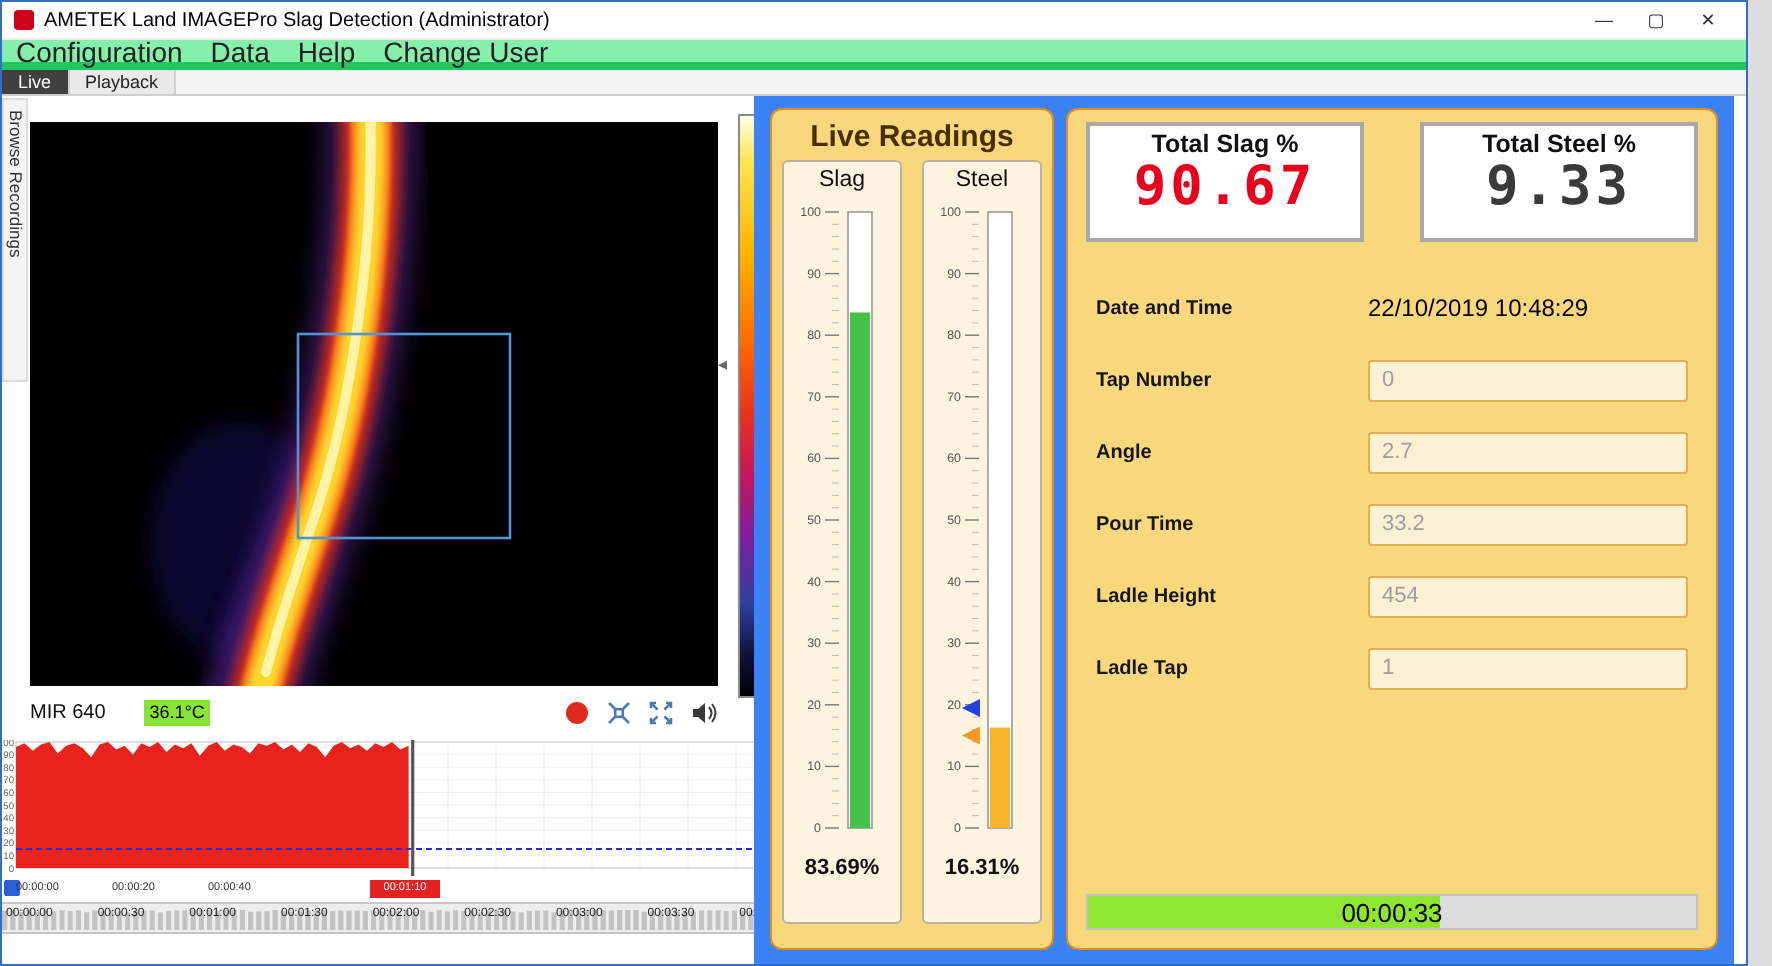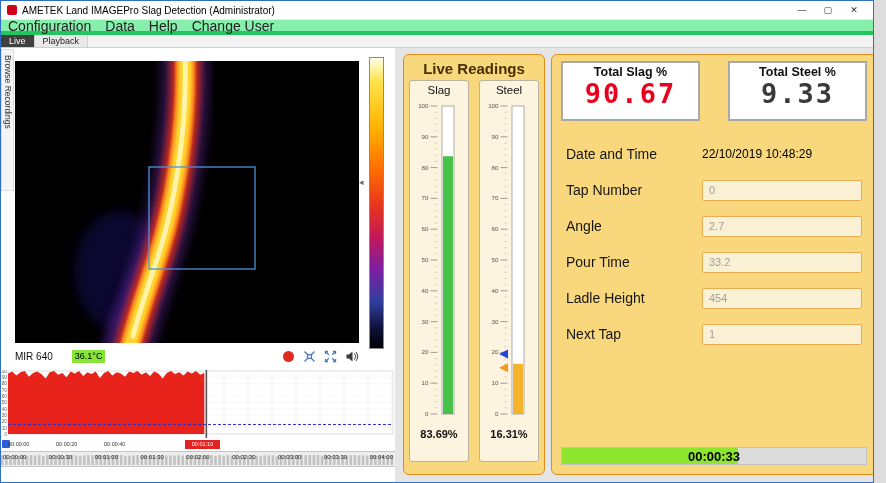--- a/index.html
+++ b/index.html
@@ -30,42 +30,42 @@
   .strip-chart{position:absolute;left:0;top:322px;width:394px;height:112px;background:#FFF}
   #wave-svg{position:absolute;left:0;top:0}
   .axis-row{position:absolute;left:0;top:69px;width:394px;height:11px;font-size:5.5px;color:#333}
   .axis-row .al{position:absolute;top:2px}
   .playhead{position:absolute;left:184px;top:1px;width:35px;height:9px;background:#E32222;color:#FFF;text-align:center;line-height:9px;font-size:5.5px}
   .bookmark{position:absolute;left:1px;top:1px;width:8px;height:8px;background:#2B5FD9;border-radius:1px}
   .scrubber{position:absolute;left:0;top:81px;width:394px;height:16px;background:#EDEDED;border-top:1px solid #C6C6C6;border-bottom:1px solid #C6C6C6}
   #scrub-svg{position:absolute;left:0;top:0}
   .scrub-labels{position:absolute;left:0;top:0;width:100%;height:100%;display:flex;justify-content:space-between;padding:2px 2px 0;font-size:6px;color:#222}
   
-  .right-region{position:absolute;left:394px;top:0;width:490px;height:434px;background:#e5e5e5}
+  .right-region{position:absolute;left:376px;top:0;width:490px;height:434px;background:#3b82f6}
   .panel{position:absolute;top:6px;height:421px;background:#F8D77D;border:1px solid #E08E1B;border-radius:6px}
   .live-readings{left:8px;width:142px}
   .current-tap{left:156px;width:326px}
   .panel h2{font-size:15px;font-weight:bold;color:#472F00;text-align:center;margin:5px 0 2px}
   .gauges{display:flex;justify-content:center;gap:10px;margin-top:3px}
   .gauge-box{width:60px;height:382px;background:#FCF4DE;border:1px solid #B9B2A0;border-radius:3px;display:flex;flex-direction:column;align-items:center}
   .gauge-label{font-size:11.5px;color:#111;margin-top:3px}
   .gauge-svg{width:56px;height:330px}
   .gauge-value{font-size:11px;font-weight:bold;color:#111;margin-top:2px}
   .displays{display:flex;gap:28px;margin:6px 9px 0}
   .display-box{flex:1;height:60px;background:#FFF;border:2px solid #A8A8A8;text-align:center}
   .display-label{font-size:12.5px;font-weight:bold;color:#101010;margin-top:2px}
   .display-value{font-family:"DejaVu Sans Mono",monospace;font-size:27px;font-weight:bold;letter-spacing:2px;line-height:30px}
   .fields{margin:15px 0 0 14px}
   .field-row{height:36px;display:flex;align-items:center}
-  .field-label{width:136px;font-size:14px;font-weight:normal;color:#161616}
+  .field-label{width:136px;font-size:10px;font-weight:bold;color:#161616}
   .field-text{font-size:12px;color:#000}
   .field-input{width:160px;height:21px;background:#FAF0D4;border:1px solid #E5AE53;border-radius:2px;font-size:11px;color:#9E9E9E;line-height:19px;padding-left:6px}
   .timer-bar{position:absolute;left:9px;right:9px;bottom:9px;height:18px;background:#DCDCDC;border:1px solid #C2C2C2}
   .timer-fill{height:100%}
-  .timer-text{position:absolute;left:0;right:0;top:0;text-align:center;font-size:13px;font-weight:bold;line-height:17px;color:#000}
+  .timer-text{position:absolute;left:0;right:0;top:0;text-align:center;font-size:13px;font-weight:normal;line-height:17px;color:#000}
 </style>
 </head>
 <body>
 
 <div class="window">
 
   <div class="titlebar">
     <span class="app-icon"></span>
     <span class="title">AMETEK Land IMAGEPro Slag Detection (Administrator)</span>
     <span class="win-controls">
@@ -499,21 +499,21 @@
           </div>
           <div class="field-row">
             <span class="field-label">Pour Time</span>
             <span class="field-input">33.2</span>
           </div>
           <div class="field-row">
             <span class="field-label">Ladle Height</span>
             <span class="field-input">454</span>
           </div>
           <div class="field-row">
-            <span class="field-label">Next Tap</span>
+            <span class="field-label">Ladle Tap</span>
             <span class="field-input">1</span>
           </div>
         </div>
         <div class="timer-bar">
           <div class="timer-fill" id="timer-fill" style="width: 58%; background: rgb(143, 230, 46);"></div>
           <span class="timer-text">00:00:33</span>
         </div>
       </section>
     </div>
   </div>

